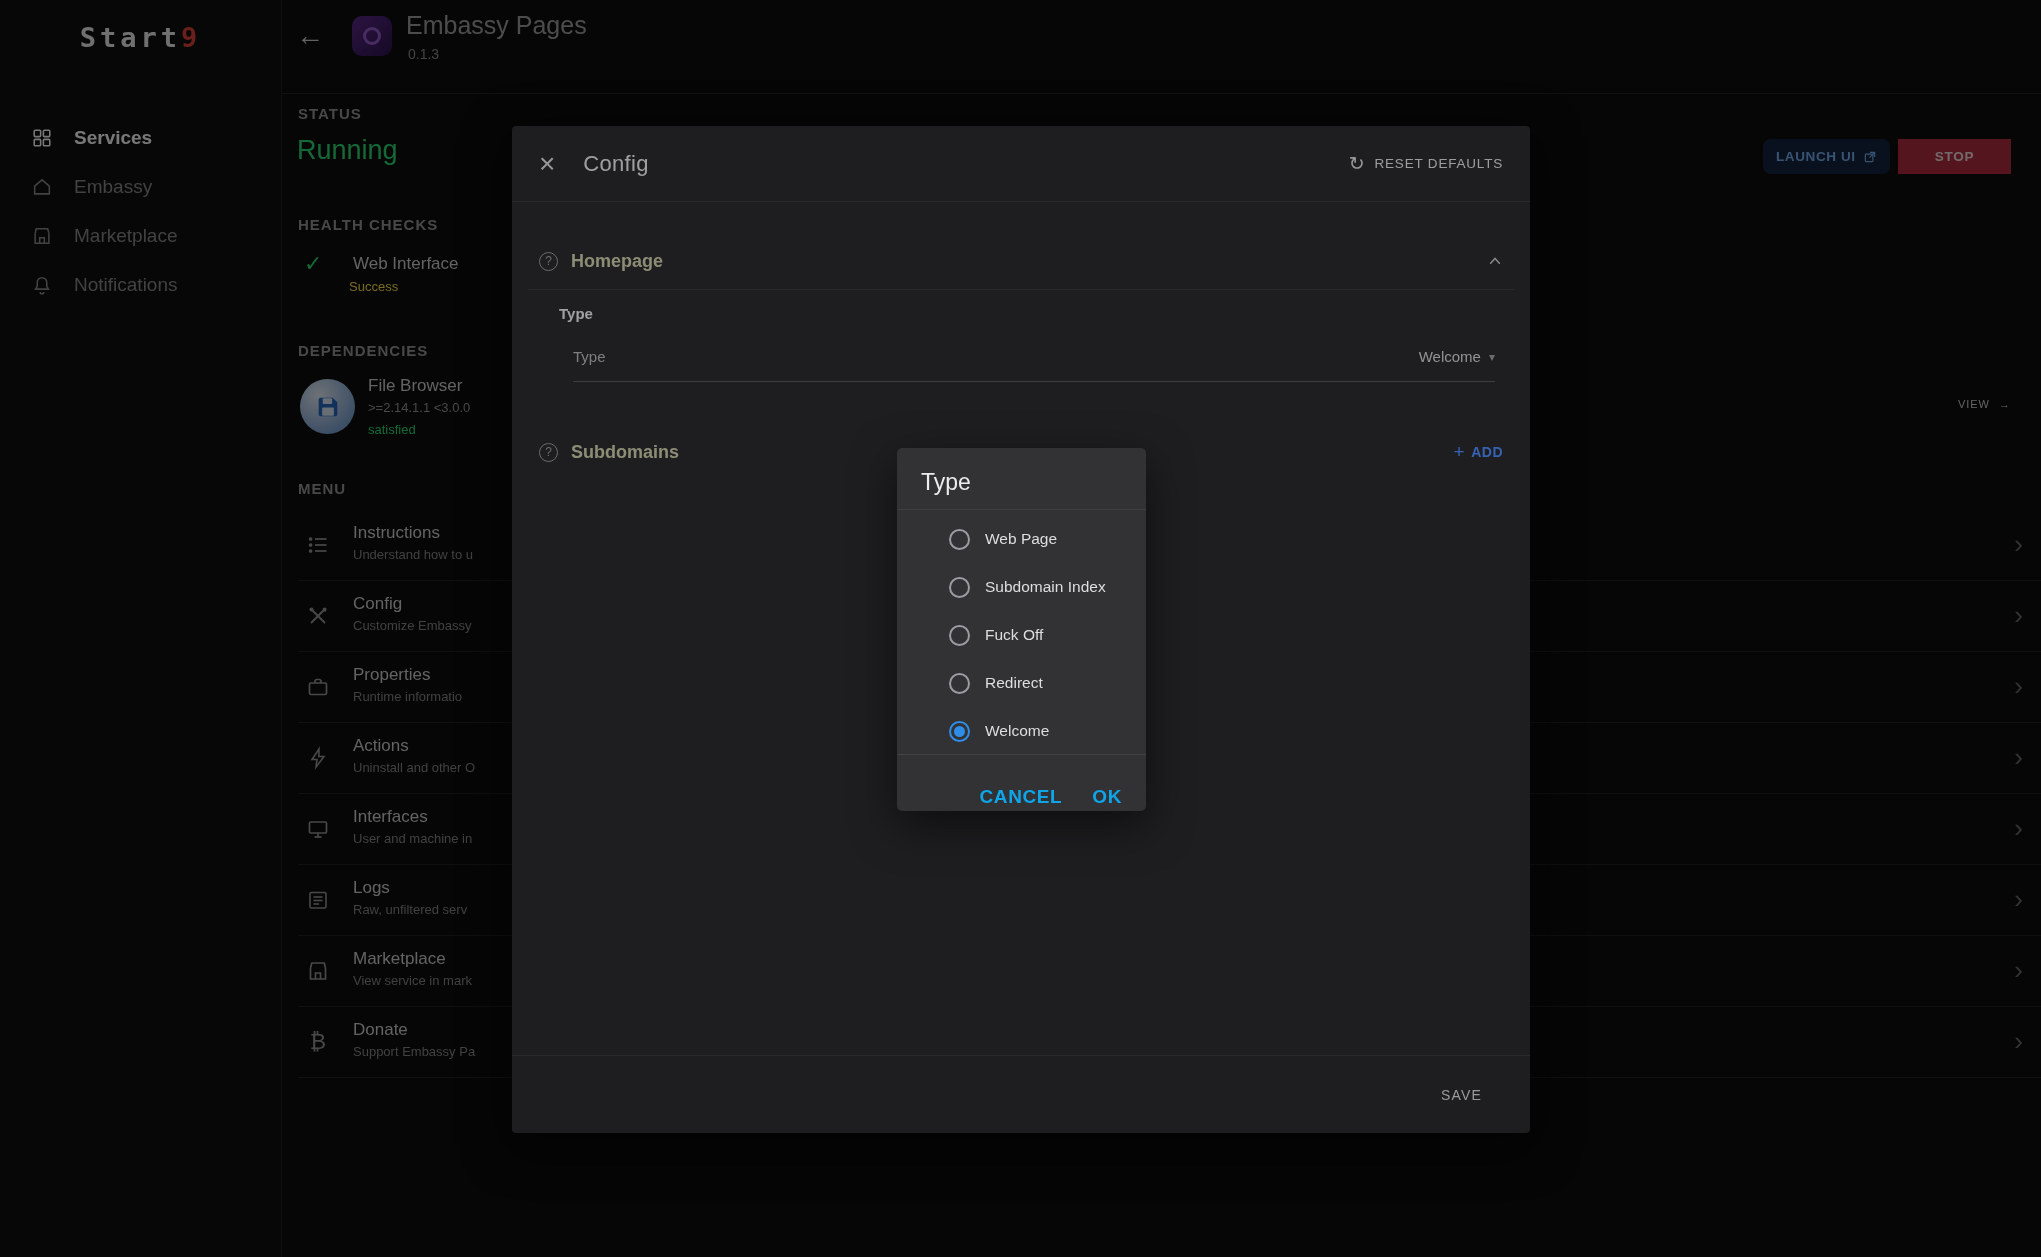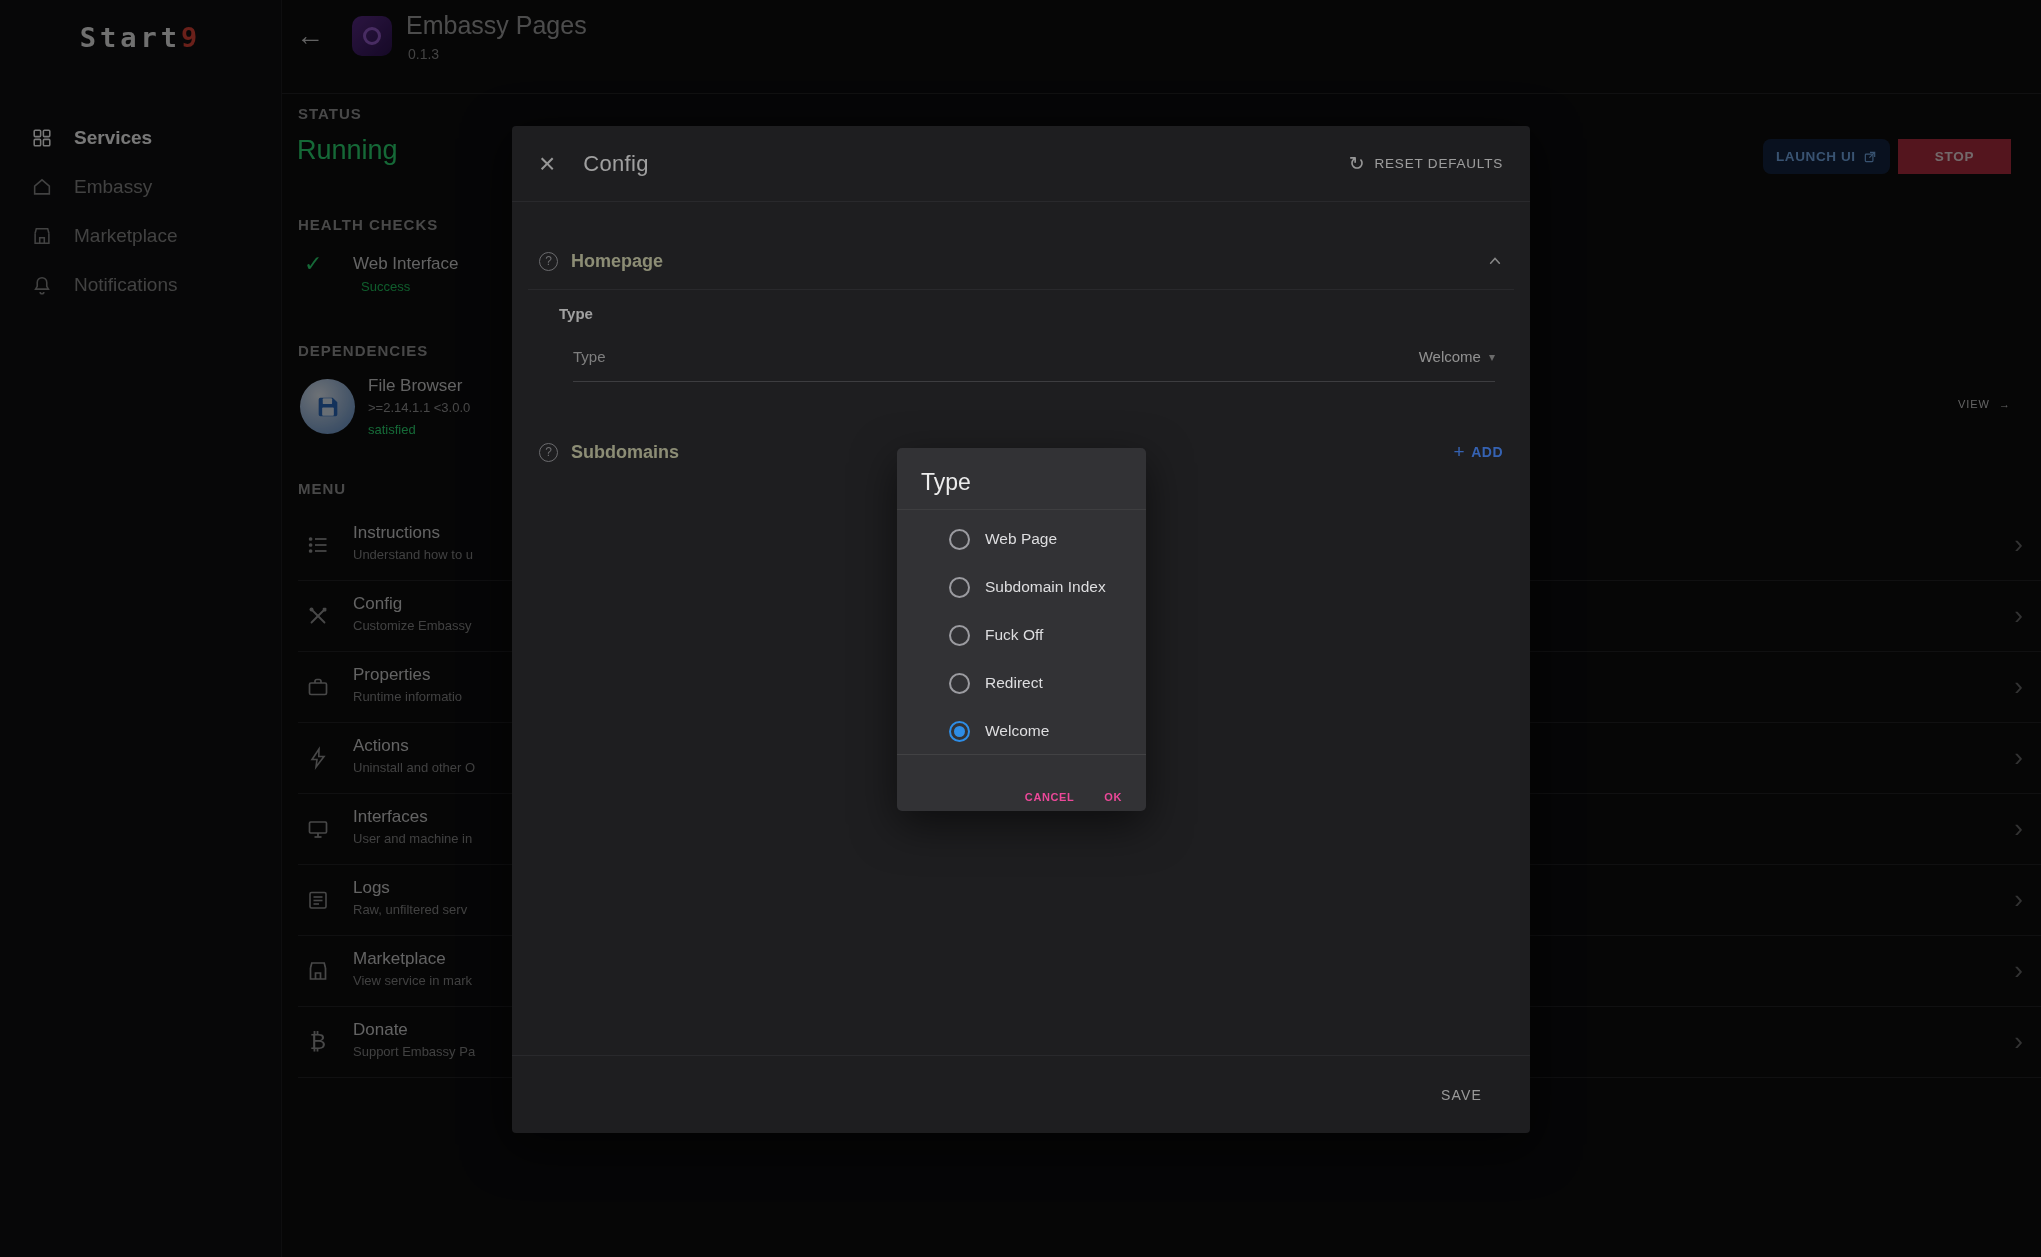--- a/index.html
+++ b/index.html
@@ -40,21 +40,21 @@
                 background:rgba(56,128,255,0.22); color:#79b2f2; font-size:13.5px; font-weight:700;
                 letter-spacing:.6px; display:flex; align-items:center; gap:7px; cursor:pointer;
                 font-family:"Liberation Sans",sans-serif; }
   .stop-btn { left:1616px; top:139px; width:113px; height:35px; border:none; border-radius:0;
               background:#b32f41; color:#f4dfe2; font-size:13.5px; font-weight:700; letter-spacing:.8px;
               cursor:pointer; font-family:"Liberation Sans",sans-serif; }
 
   .h-health { left:16px; top:216px; }
   .check { left:22px; top:251px; font-size:22px; color:#2fdf75; }
   .hc-name { left:71px; top:254px; font-size:17px; font-weight:500; color:#d2d2d2; }
-  .hc-result { left:79px; top:279px; font-size:13px; color:#22c55e; }
+  .hc-result { left:67px; top:279px; font-size:13px; color:#fde047; }
 
   .h-deps { left:16px; top:342px; }
   .dep-avatar { left:18px; top:379px; width:55px; height:55px; border-radius:50%;
                 background:radial-gradient(circle at 35% 30%, #e7f0fa, #7fa6d6 75%);
                 display:flex; align-items:center; justify-content:center; }
   .dep-name { left:86px; top:376px; font-size:17px; color:#d2d2d2; }
   .dep-version { left:86px; top:400px; font-size:13px; color:#9a9a9a; }
   .dep-status { left:86px; top:422px; font-size:13px; color:#2fdf75; }
   .view-link { right:30px; top:398px; font-size:11px; letter-spacing:1px; color:#d2d2d2;
                display:flex; align-items:center; gap:9px; cursor:pointer; }
@@ -118,21 +118,21 @@
   .ta-option { height:48px; display:flex; align-items:center; padding-left:24px; cursor:pointer; }
   .radio { width:21px; height:21px; border:2px solid #9b9ba0; border-radius:50%; flex:0 0 auto;
            display:flex; align-items:center; justify-content:center; }
   .radio .dot { width:11px; height:11px; border-radius:50%; background:transparent; }
   .radio.selected { border-color:#2e8de6; }
   .radio.selected .dot { background:#2e8de6; }
   .ta-label { margin-left:15px; font-size:15.5px; color:#dedee0; }
   .ta-footer { position:absolute; bottom:0; left:0; right:0; height:57px;
                border-top:1px solid rgba(255,255,255,0.08); display:flex; align-items:center;
                justify-content:flex-end; gap:30px; padding-right:24px; }
-  .ta-btn { background:none; border:none; color:#ec4899; font-size:11px; font-weight:700;
+  .ta-btn { background:none; border:none; color:#0ea5e9; font-size:19px; font-weight:700;
             letter-spacing:.6px; cursor:pointer; font-family:"Liberation Sans",sans-serif;margin-top:28px; }
 
   svg.ic { display:block; }
 </style>
 </head>
 <body>
 
 <div class="page">
 
   <aside class="sidebar">

